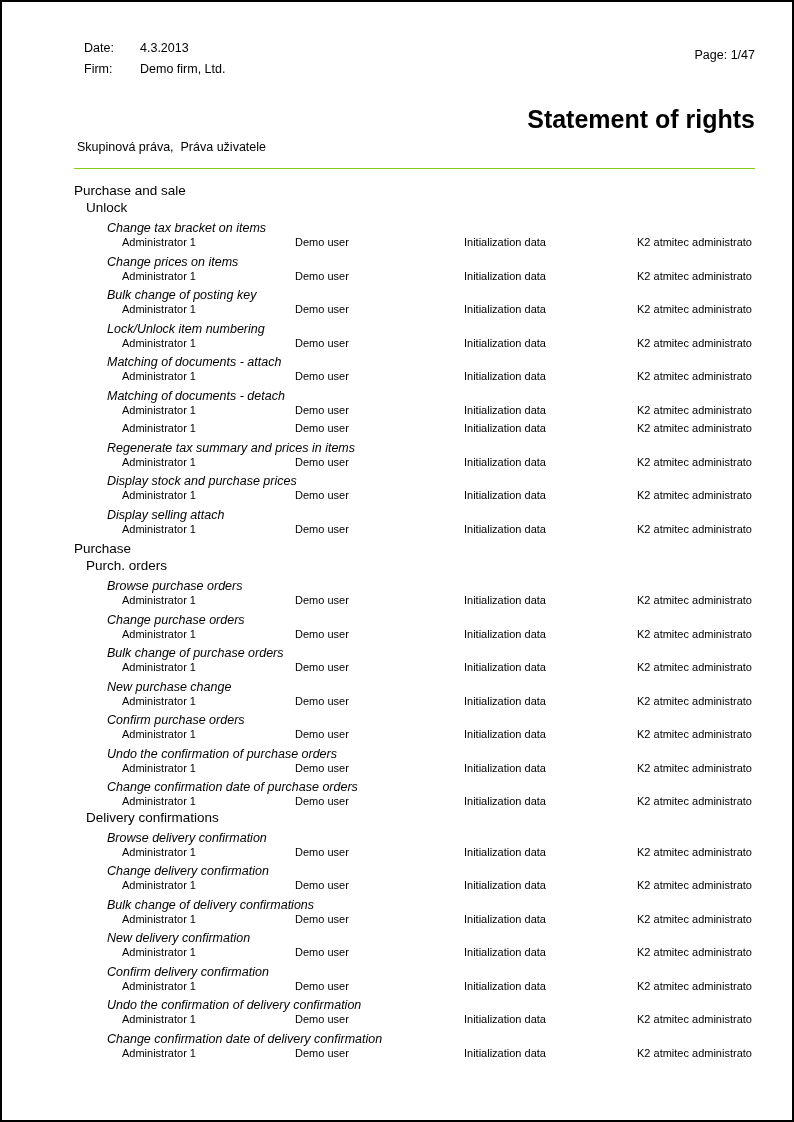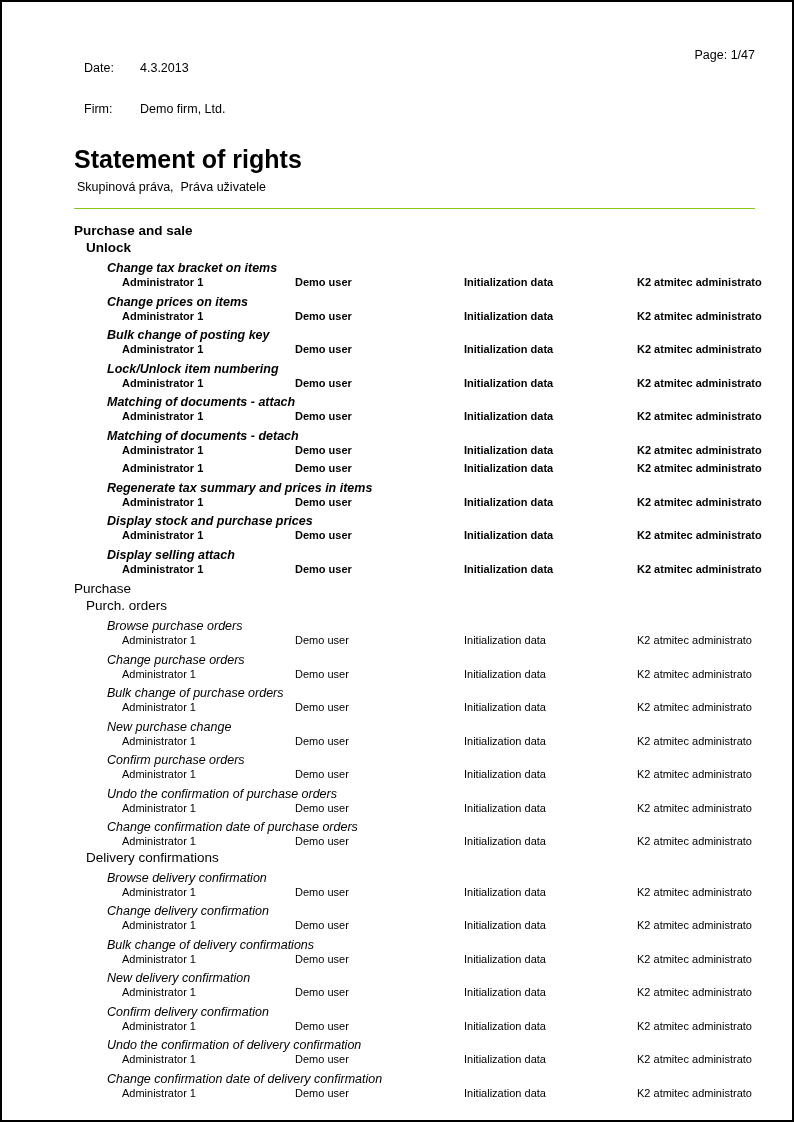--- a/index.html
+++ b/index.html
@@ -9,35 +9,35 @@
     box-sizing:border-box;
     border:2px solid #000;
     background:#fff;
     color:#000;
     font-family:"Liberation Sans",sans-serif;
     overflow:hidden;
   }
   
   .header{position:relative;margin:36px 37px 0 82px;font-size:12.5px;line-height:21px;}
   .hline{white-space:nowrap;}
-  .hlabel{display:inline-block;width:56px;margin-top:20px;}
+  .hlabel{display:inline-block;width:56px;}
   .page-info{position:absolute;right:0;top:7px;}
   
-  .title{margin:24px 37px 0 72px;text-align:left;font-size:25px;font-weight:bold;line-height:30px;}
+  .title{margin:24px 37px 0 72px;text-align:right;font-size:25px;font-weight:bold;line-height:30px;}
   .subtitle-bar{
     margin:6px 37px 0 72px;
     border-bottom:1px solid #84cc16;
     padding:0 0 14px 3px;
     font-size:12.5px;line-height:14px;
     white-space:pre;
   }
   
   .rights{margin:7px 37px 0 72px;}
   .section{margin-top:5px;}
-  .section:first-child{margin-top:14px;font-weight:bold;}
+  .section:first-child{margin-top:14px;}
   .section-title{font-size:13.5px;line-height:16px;}
   .subsection{margin-left:12px;}
   .subsection-title{font-size:13.5px;line-height:16px;margin-top:1px;}
   .item{margin-left:21px;margin-top:5px;}
   .item-title{font-style:italic;font-size:12.5px;line-height:14px;white-space:nowrap;}
   .row{
     display:grid;
     grid-template-columns:173px 169px 173px auto;
     margin-left:15px;margin-top:1px;
     font-size:11px;line-height:13.5px;

